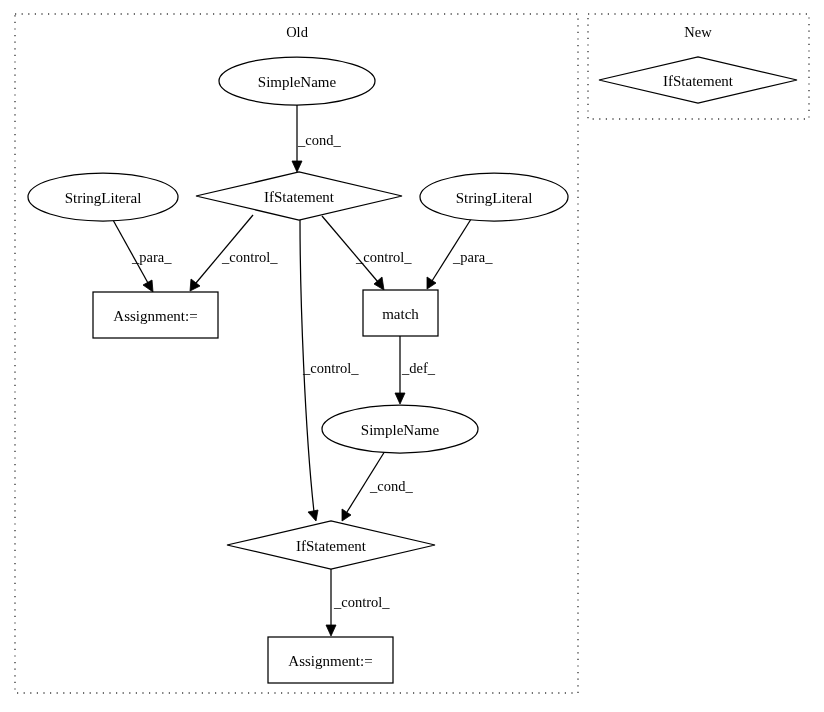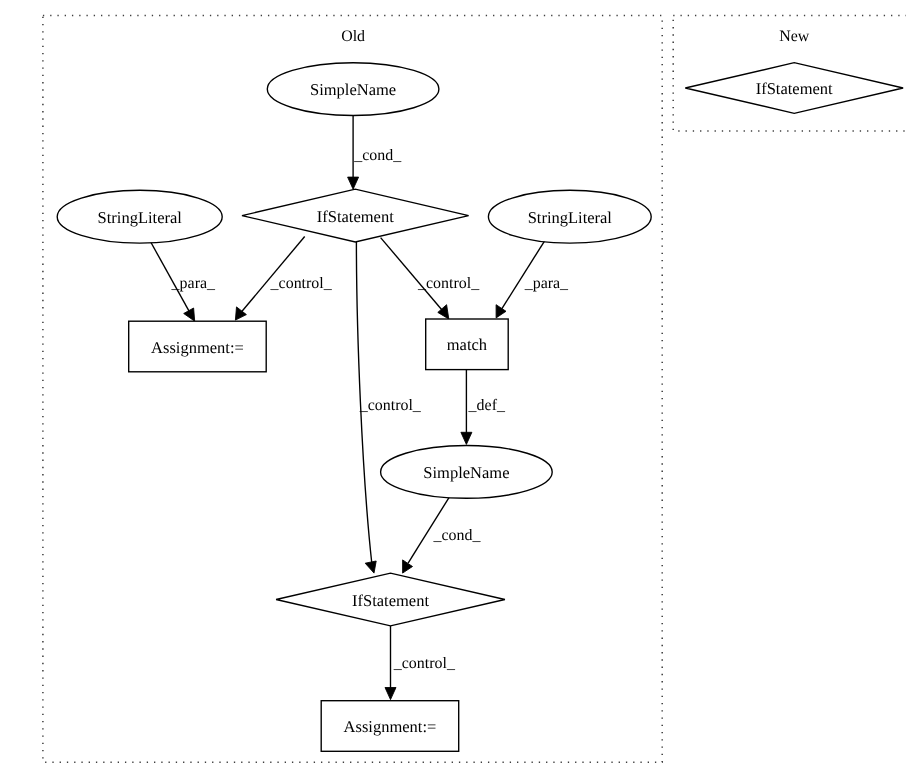--- a/index.html
+++ b/index.html
@@ -10,21 +10,20 @@
   body {
     width: 824px;
     height: 712px;
     font-family: "Liberation Serif", "DejaVu Serif", serif;
     overflow: hidden;
   }
   #graph-root {
     position: relative;
     width: 744px;
     height: 712px;
-    padding-left: 24px;
   }
   svg#graph-canvas {
     display: block;
     width: 824px;
     height: 712px;
   }
   .cluster-box {
     fill: none;
     stroke: #3f3f3f;
     stroke-width: 1.4;

